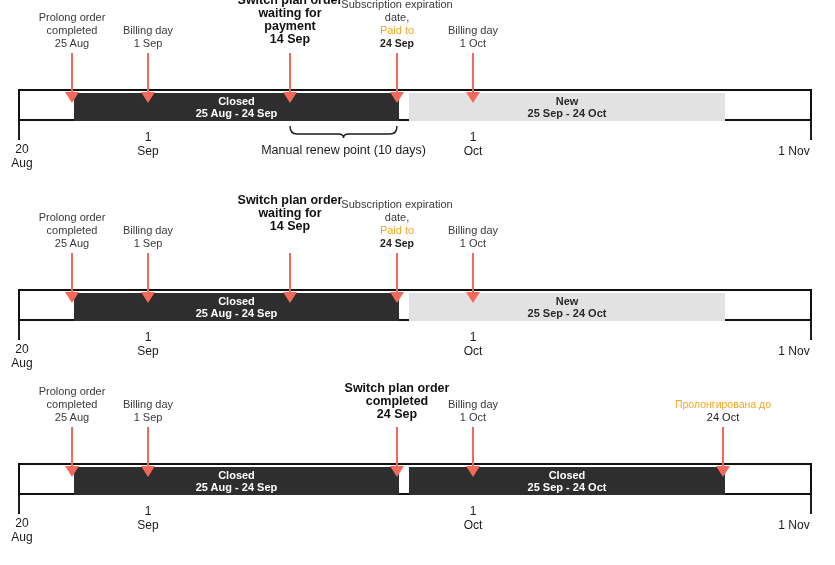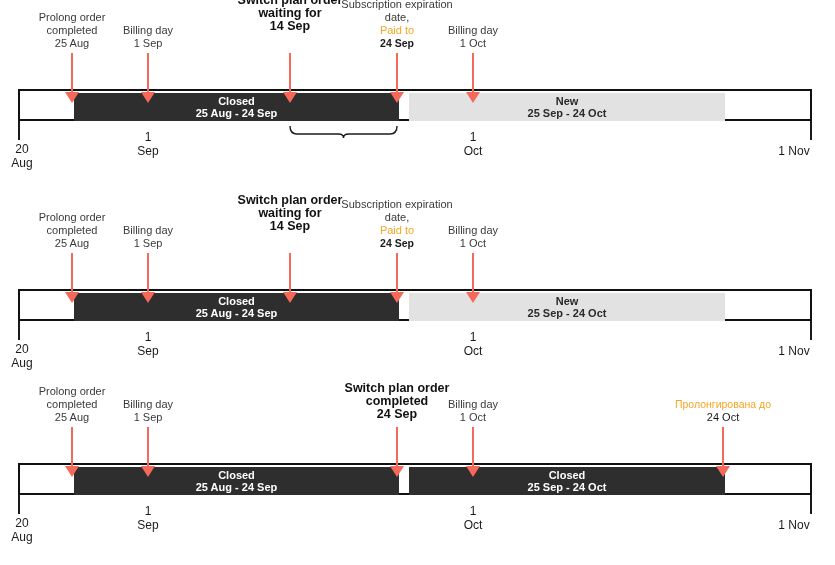--- a/index.html
+++ b/index.html
@@ -93,20 +93,21 @@
         <span class="l">Billing day</span>
         <span class="l">1 Sep</span>
       </div>
       <div class="arrow" style="left: 283px; top: 53px; height: 50px;">
         <div class="stem" style="height: 39px;"></div>
         <div class="head" style="top: 39px;"></div>
       </div>
       <div class="callout big" style="width: 240px; left: 170px; top: -6px;">
         <span class="l">Switch plan order</span>
         <span class="l">waiting for</span>
+        <span class="l">payment</span>
         <span class="l">14 Sep</span>
       </div>
       <div class="arrow" style="left: 390px; top: 53px; height: 50px;">
         <div class="stem" style="height: 39px;"></div>
         <div class="head" style="top: 39px;"></div>
       </div>
       <div class="callout small" style="width: 240px; left: 277px; top: -2px;">
         <span class="l">Subscription expiration</span>
         <span class="l">date,</span>
         <span class="l orange">Paid to</span>
@@ -135,20 +136,21 @@
       <div class="tick-label" style="left: 433px; top: 130px; width: 80px;">
         <div>1</div>
         <div>Oct</div>
       </div>
       <div class="tick-label" style="left: 754px; top: 144px; width: 80px;">
         <div>1 Nov</div>
       </div>
       <div class="brace-wrap" style="left: 288px; top: 125px; width: 111px; height: 14px;"><svg width="111" height="14" viewBox="0 0 111 14">
           <path d="M2,1 Q2,9 9,9 L50.5,9 Q55.5,9 55.5,13 Q55.5,9 60.5,9 L102,9 Q109,9 109,1" fill="none" stroke="#1b1b1b" stroke-width="1.4"></path>
         </svg></div>
+      <div class="brace-label" style="left: 203.5px; top: 143px; width: 280px;">Manual renew point (10 days)</div>
     </div>
     <div class="timeline" style="top: 195px; height: 195px;">
       <div class="bar-outline" style="left: 18px; top: 94px; width: 794px; border-color: rgb(17, 17, 17);">
         <div class="seg dark" style="left: 54px; width: 325px;">
           <div class="ln">Closed</div>
           <div class="ln">25 Aug - 24 Sep</div>
         </div>
         <div class="seg light" style="left: 389px; width: 316px;">
           <div class="ln">New</div>
           <div class="ln">25 Sep - 24 Oct</div>

